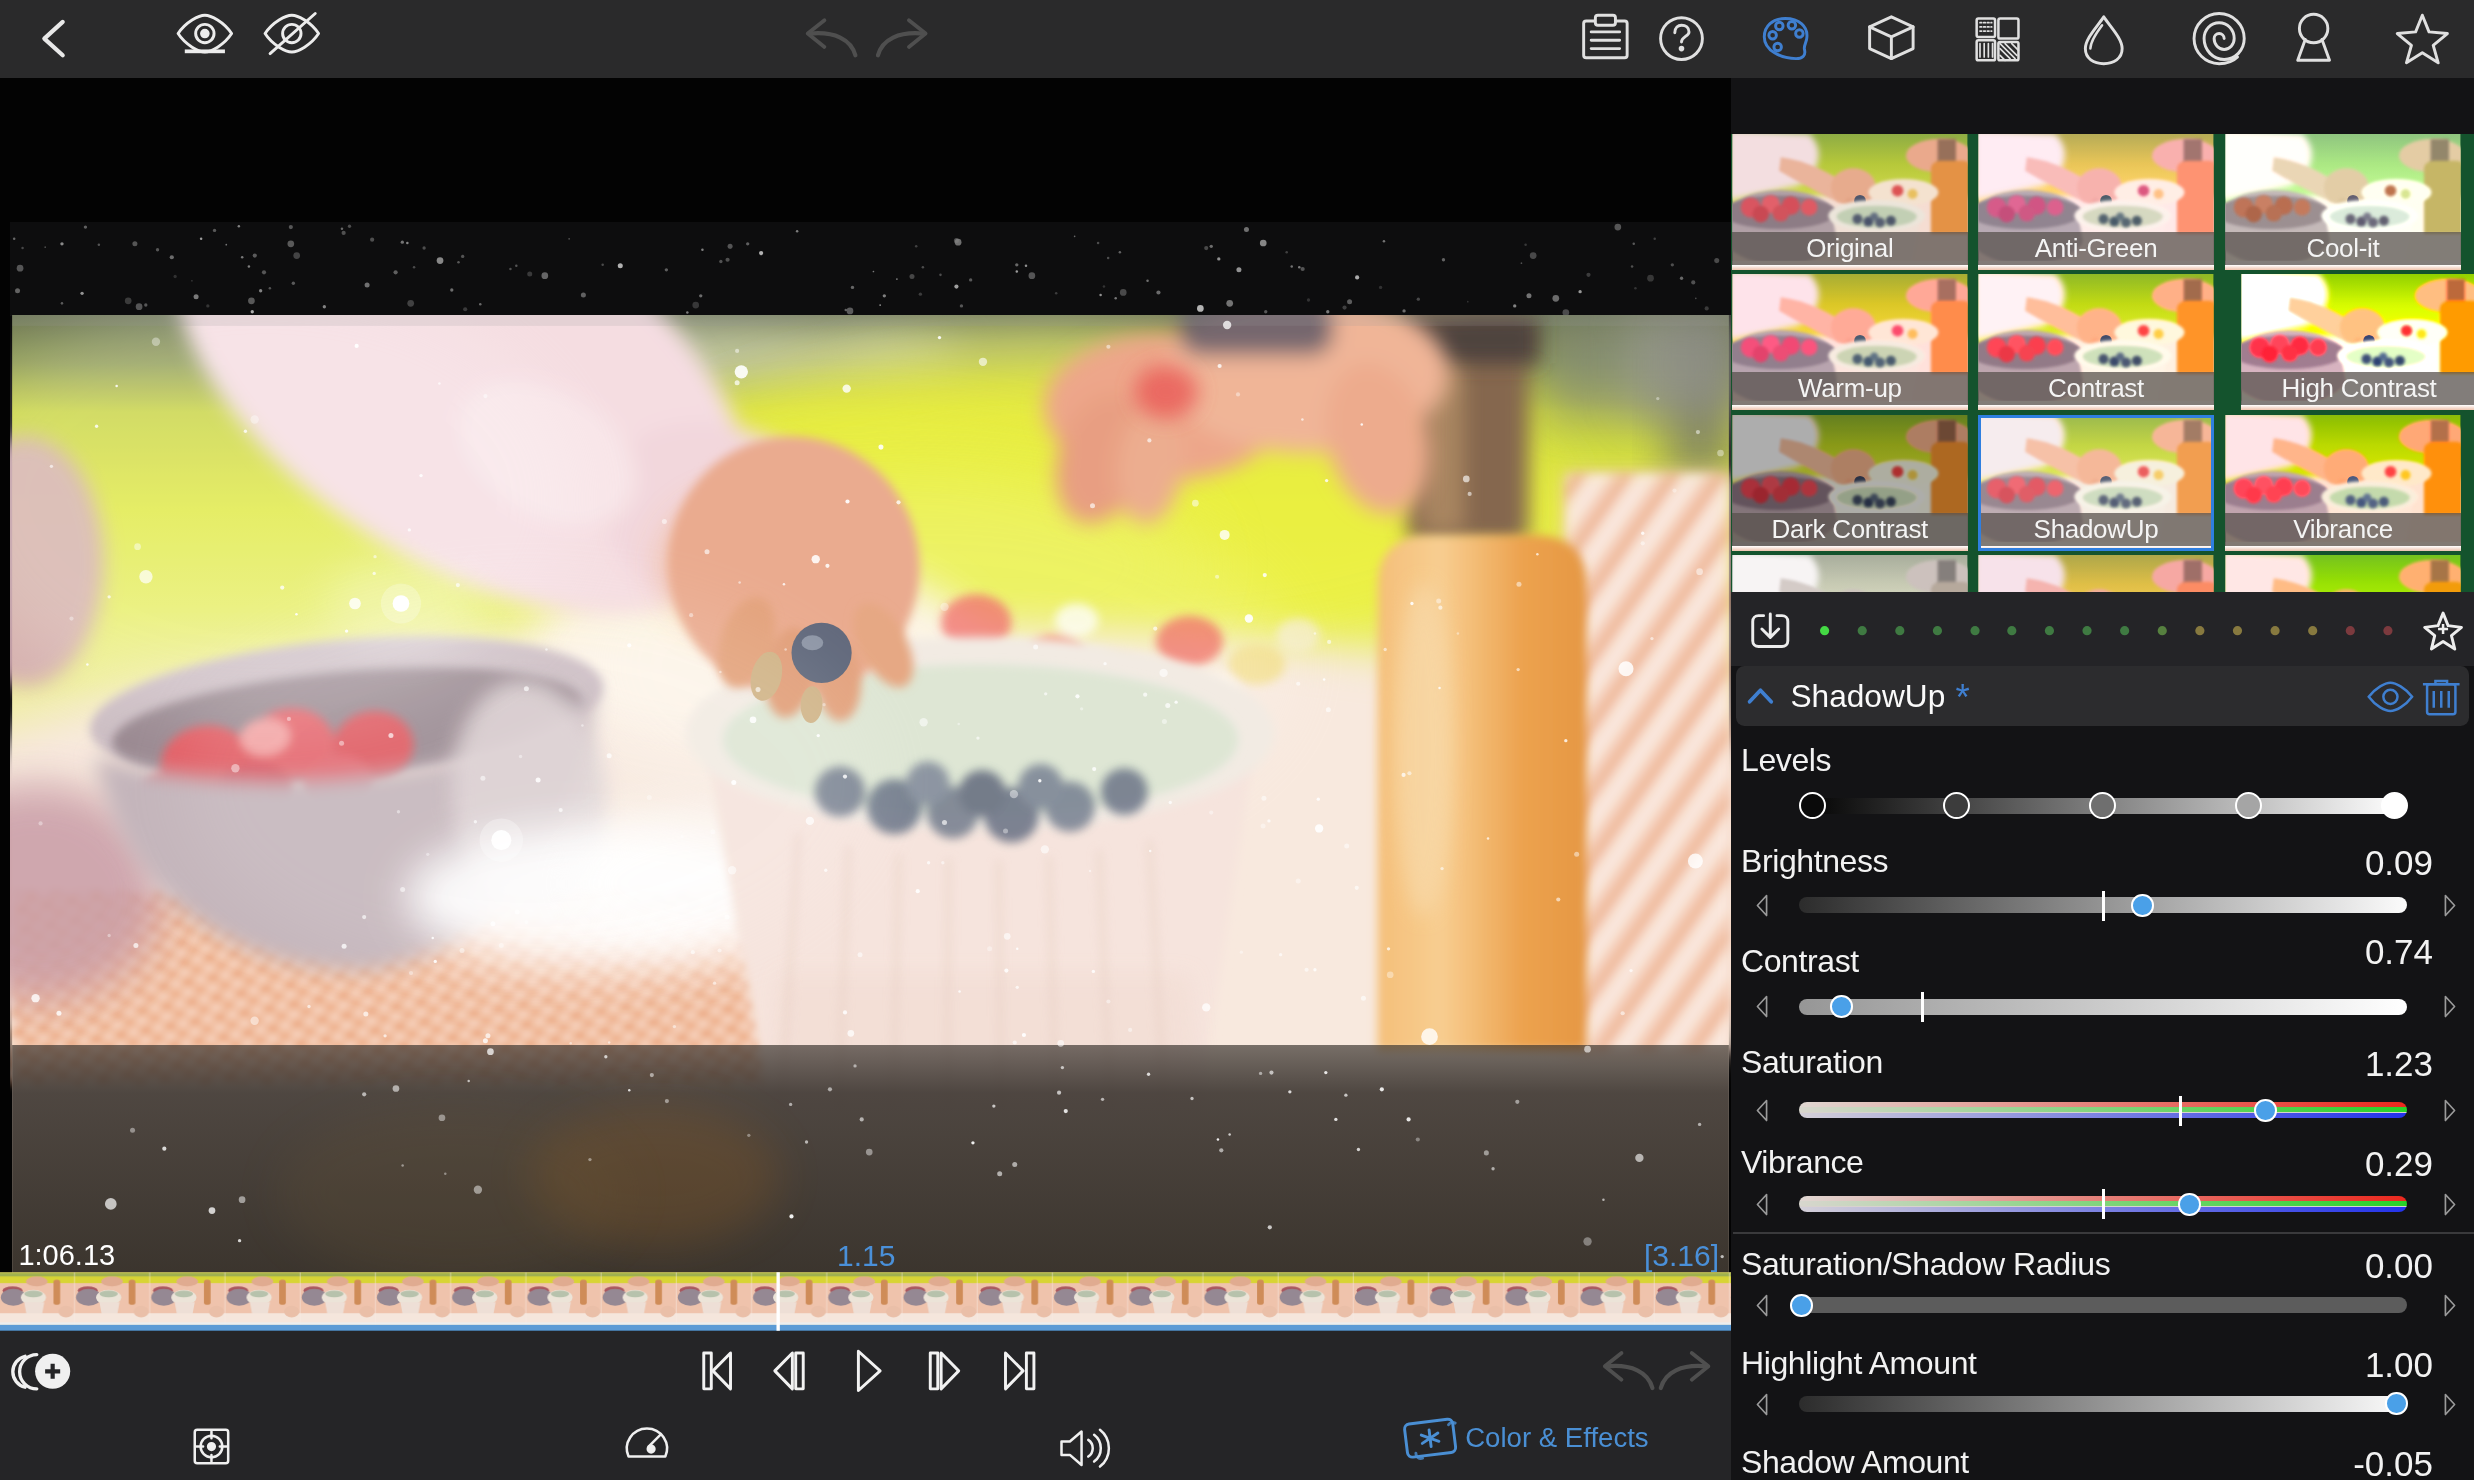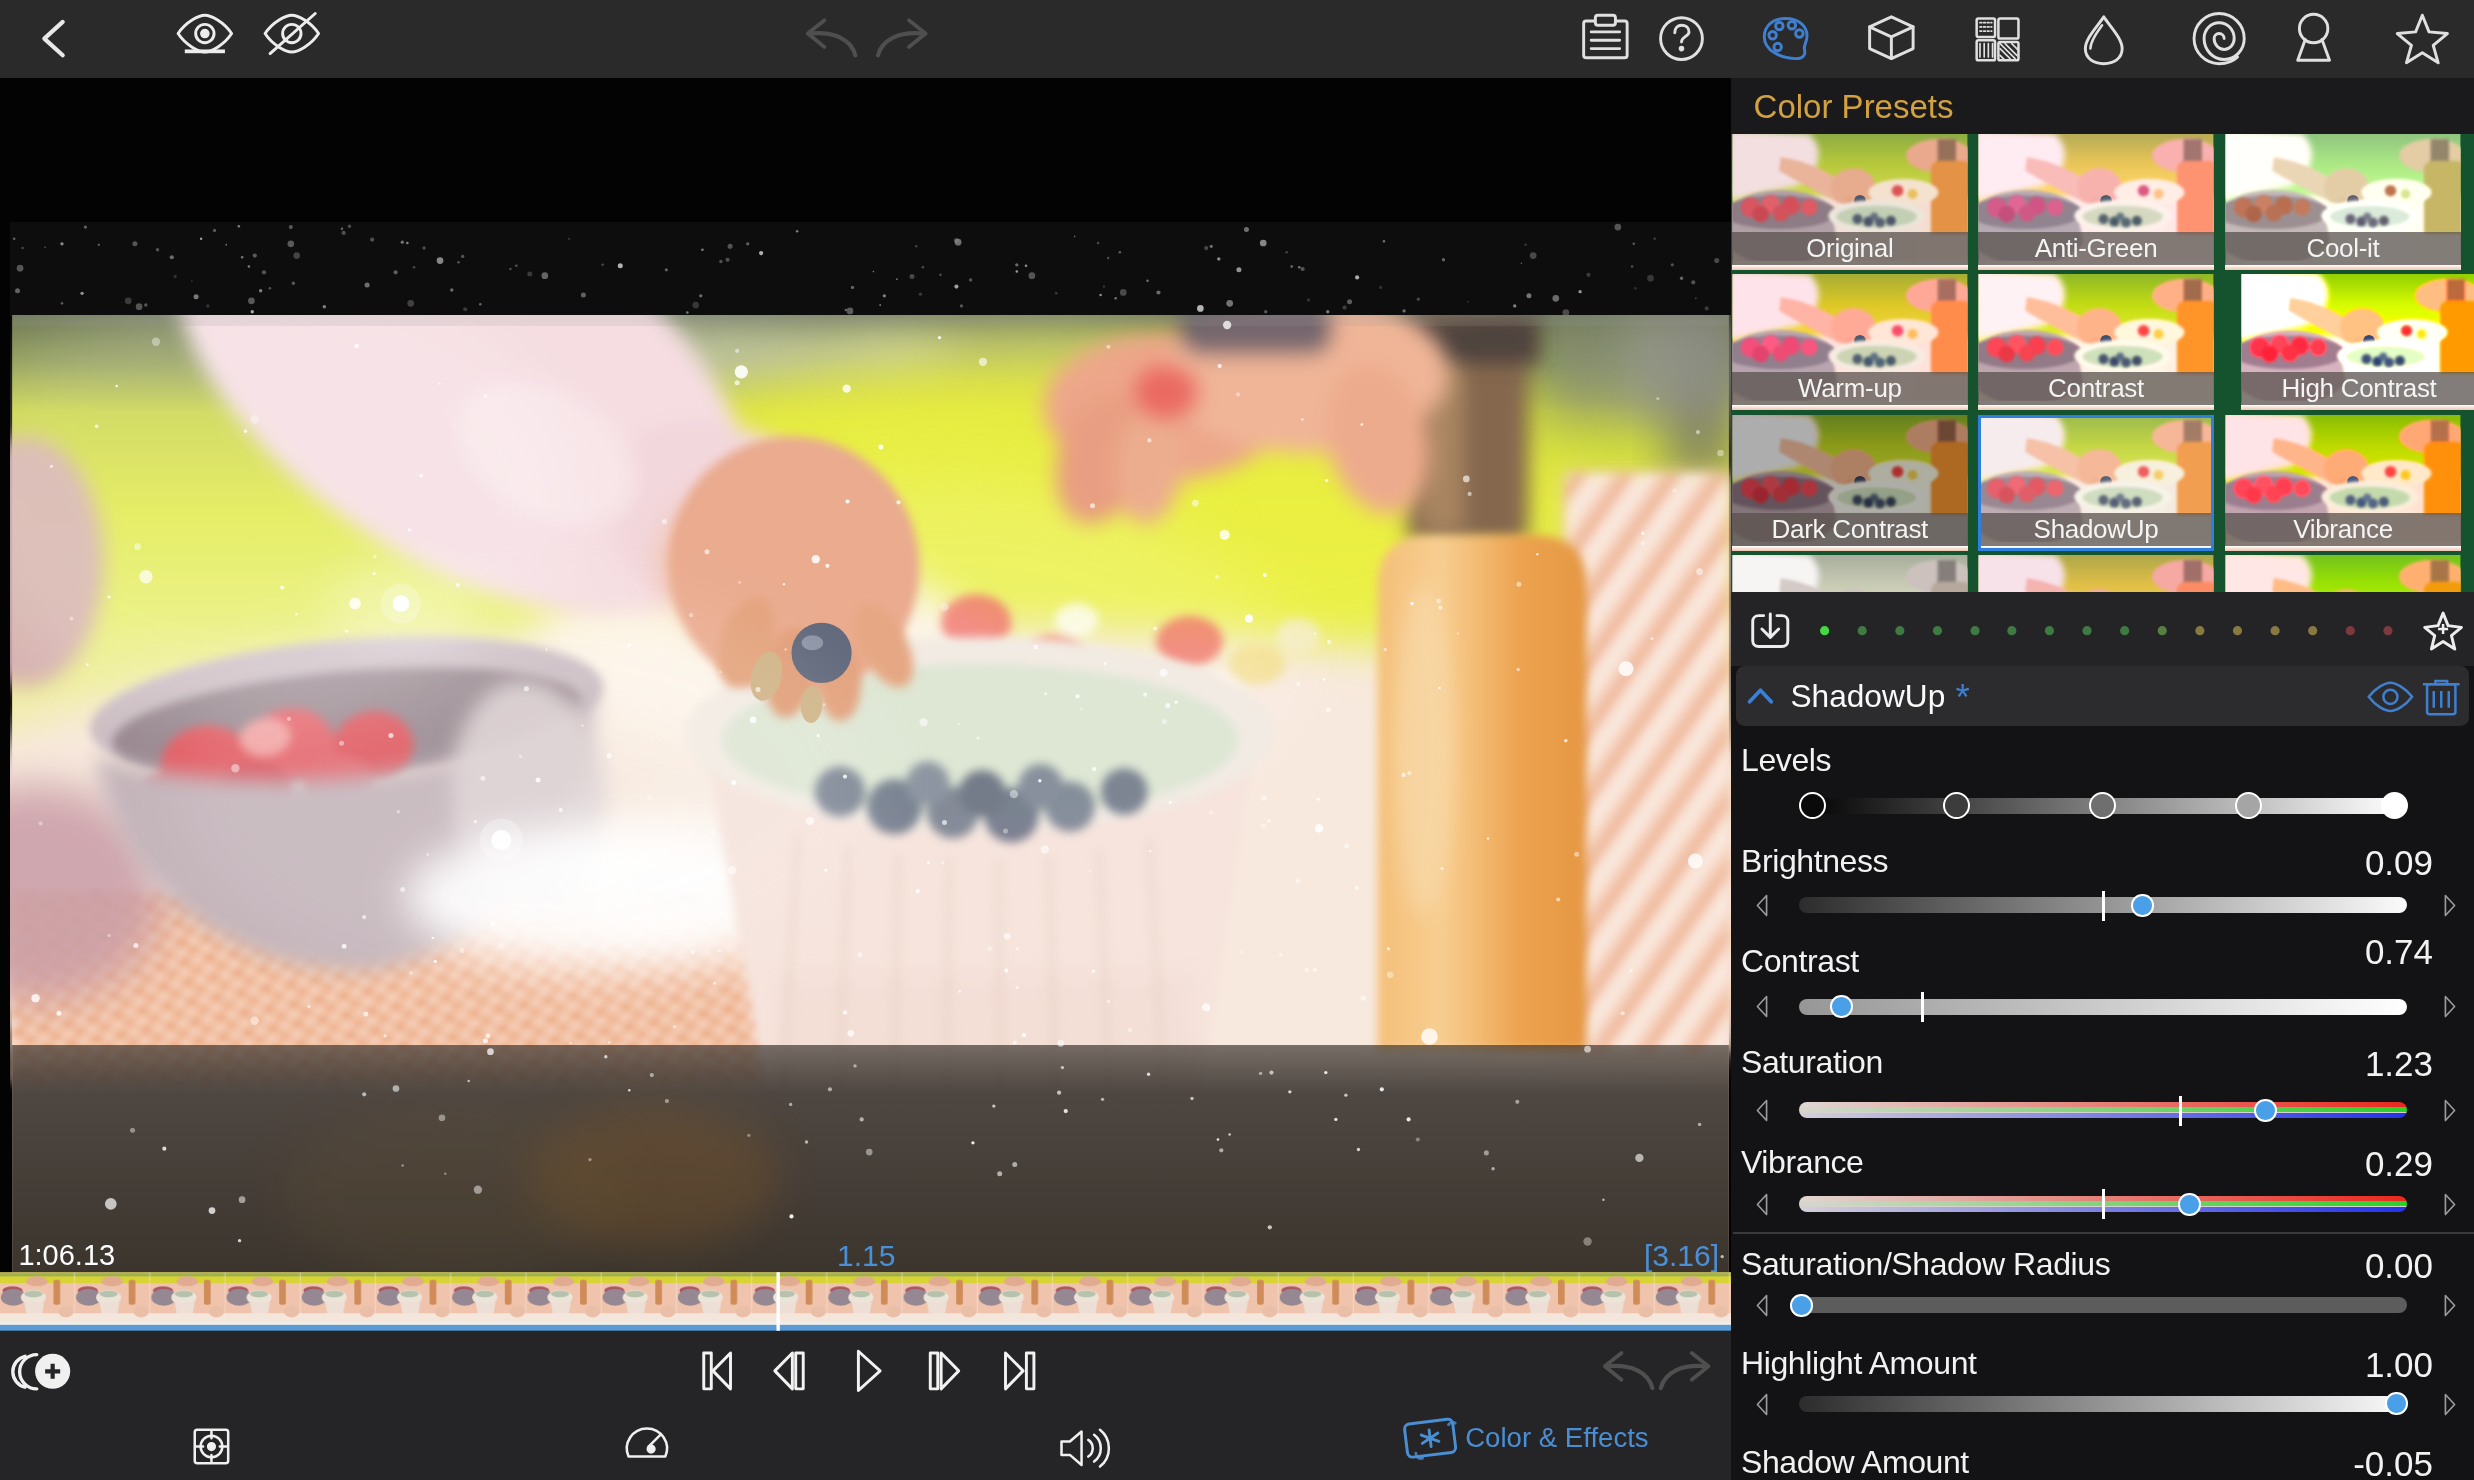--- a/index.html
+++ b/index.html
@@ -761,23 +761,20 @@
 <path d="M2516,20 C2524,32 2538,46 2538,58 C2538,70 2528,76 2516,76 C2504,76 2494,70 2494,58 C2494,46 2508,32 2516,20 Z" stroke="#e0e0e0" stroke-width="3.5"></path>
 <path d="M2500,58 C2500,50 2508,38 2514,30" stroke="#e0e0e0" stroke-width="3"></path>
 <path d="M2660,46 a6,6 0 1,0 -12,0 a12,13 0 1,0 24,0 a18,19 0 1,0 -36,0 a24,25 0 1,0 48,0 a30,30 0 1,0 -60,0 a30,30 0 0,0 30,30 c10,0 17,-3 22,-8" stroke="#e0e0e0" stroke-width="3.5"></path>
 <g stroke="#e0e0e0" stroke-width="3.5">
  <circle cx="2767" cy="34" r="17"></circle>
  <path d="M2757,47 L2748,72 L2786,72 L2777,47"></path>
 </g>
 <path d="M2897,18 L2905,38 L2927,40 L2910,54 L2916,75 L2897,63 L2878,75 L2884,54 L2867,40 L2889,38 Z" stroke="#e0e0e0" stroke-width="3.5"></path>
 </svg></div>
   <div id="panel">
-    <div id="pheader">
-        <div class="t">Color Presets</div>
-      </div>
     <div id="grid">
         <svg width="0" height="0" style="position:absolute">
           <defs>
 <filter id="tb3" x="-30%" y="-30%" width="160%" height="160%">
               <feGaussianBlur stdDeviation="2.2"></feGaussianBlur>
             </filter>
 <filter id="tb6" x="-30%" y="-30%" width="160%" height="160%">
               <feGaussianBlur stdDeviation="4"></feGaussianBlur>
             </filter>
 <linearGradient id="tgrass" x1="0" y1="0" x2="0" y2="1">

